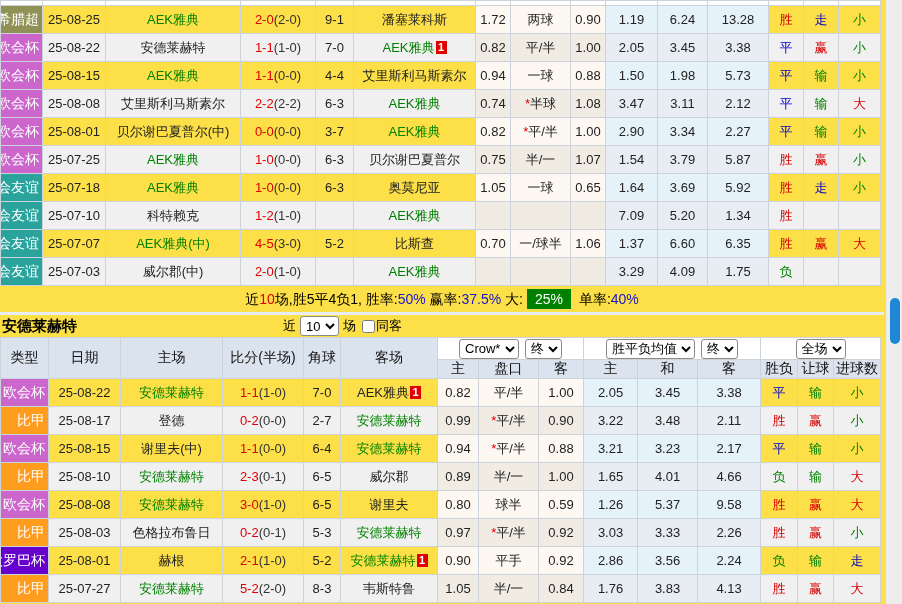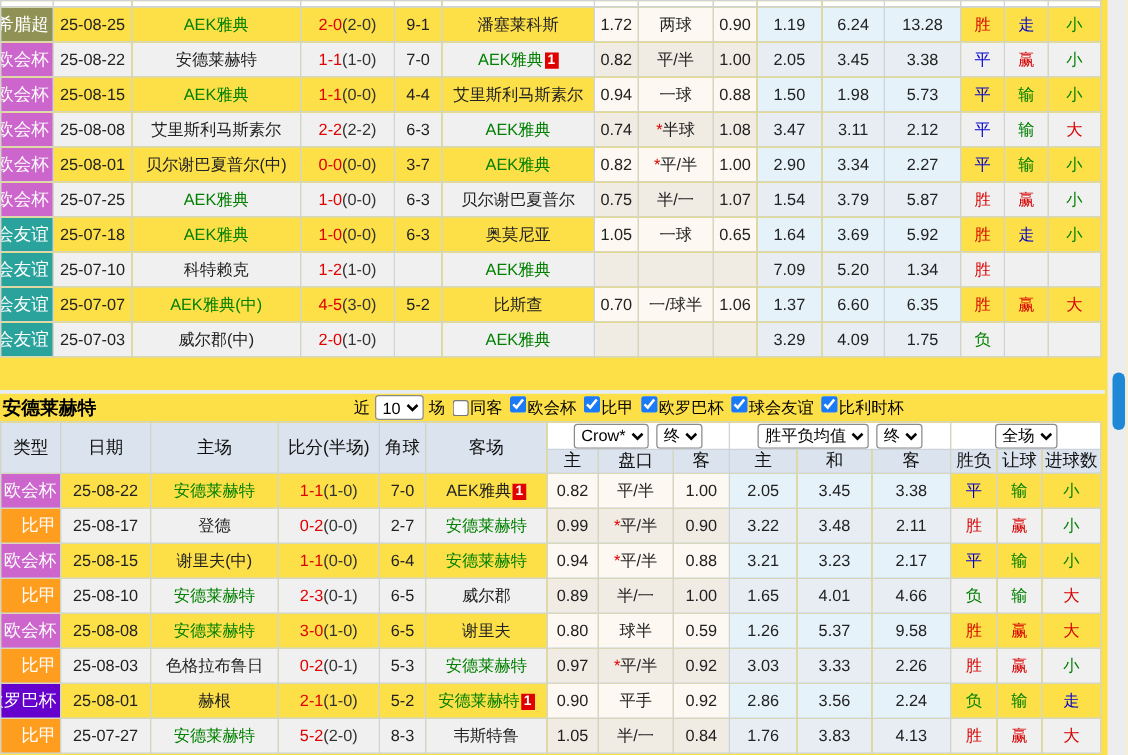--- a/index.html
+++ b/index.html
@@ -300,32 +300,37 @@
           <td class="avg">3.29</td>
           <td class="avg">4.09</td>
           <td class="avg">1.75</td>
           <td style="color: rgb(0, 128, 0);">负</td>
           <td></td>
           <td></td>
         </tr>
       </tbody>
   </table>
 
+  <div class="summary">
+    <span>近</span><span class="r">10</span><span>场,胜5平4负1, 胜率:</span><span class="v">50%</span>
+    <span>赢率:</span><span class="v">37.5%</span>
+    <span>大:</span><span class="big">25%</span>
+    <span>单率:</span><span class="v">40%</span>
+  </div>
 
   <div class="gap"></div>
 
   <div class="sec-header">
     <span class="sec-title">安德莱赫特</span>
     <span class="controls">
       <span>近</span>
       <select><option>10</option></select>
       <span>场</span>
       <input type="checkbox" style="">
       <label>同客</label>
-      <span id="league-filters"><input type="checkbox" checked="" style=""><label>欧会杯</label><input type="checkbox" checked="" style=""><label>比甲</label><input type="checkbox" checked="" style=""><label>欧罗巴杯</label><input type="checkbox" checked="" style=""><label>球会友谊</label><input type="checkbox" checked="" style=""><label>比利时杯</label></span>
     </span>
   </div>
 
   <table class="grid" id="and-table">
     <colgroup id="cg-bot">
         <col style="width: 48px;">
         <col style="width: 72px;">
         <col style="width: 102px;">
         <col style="width: 81px;">
         <col style="width: 37px;">

